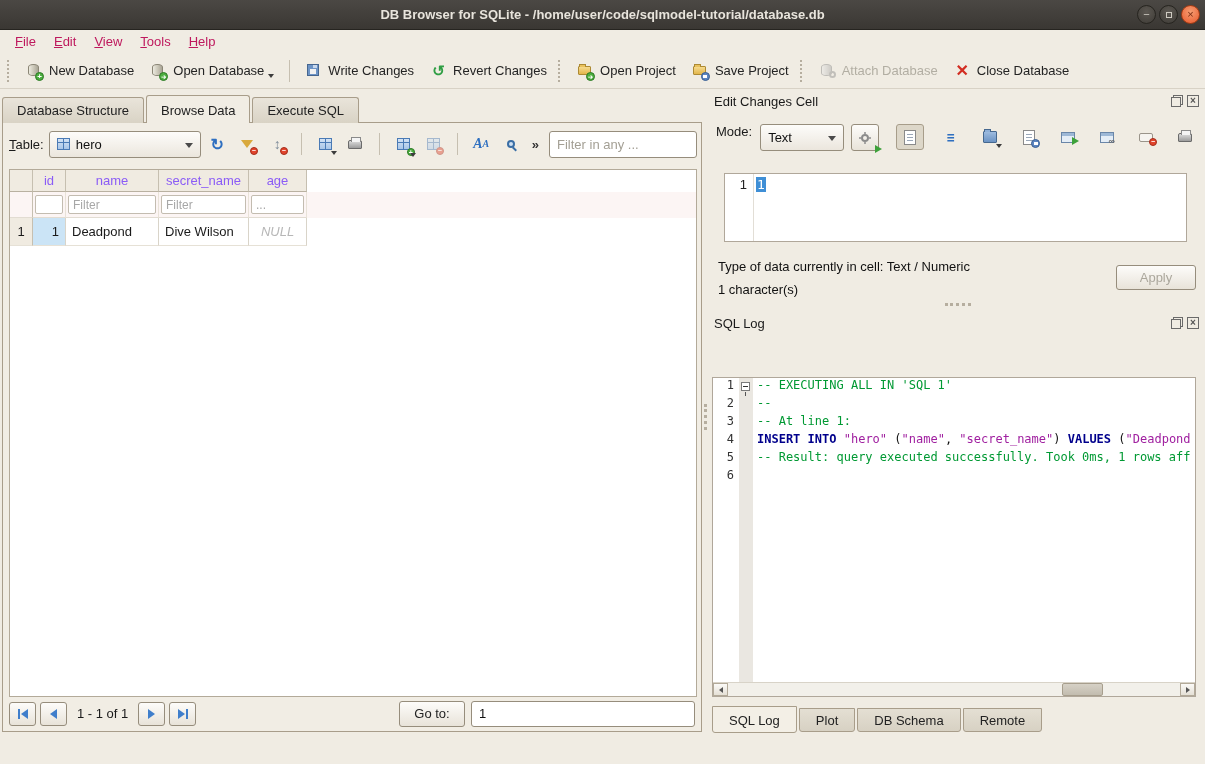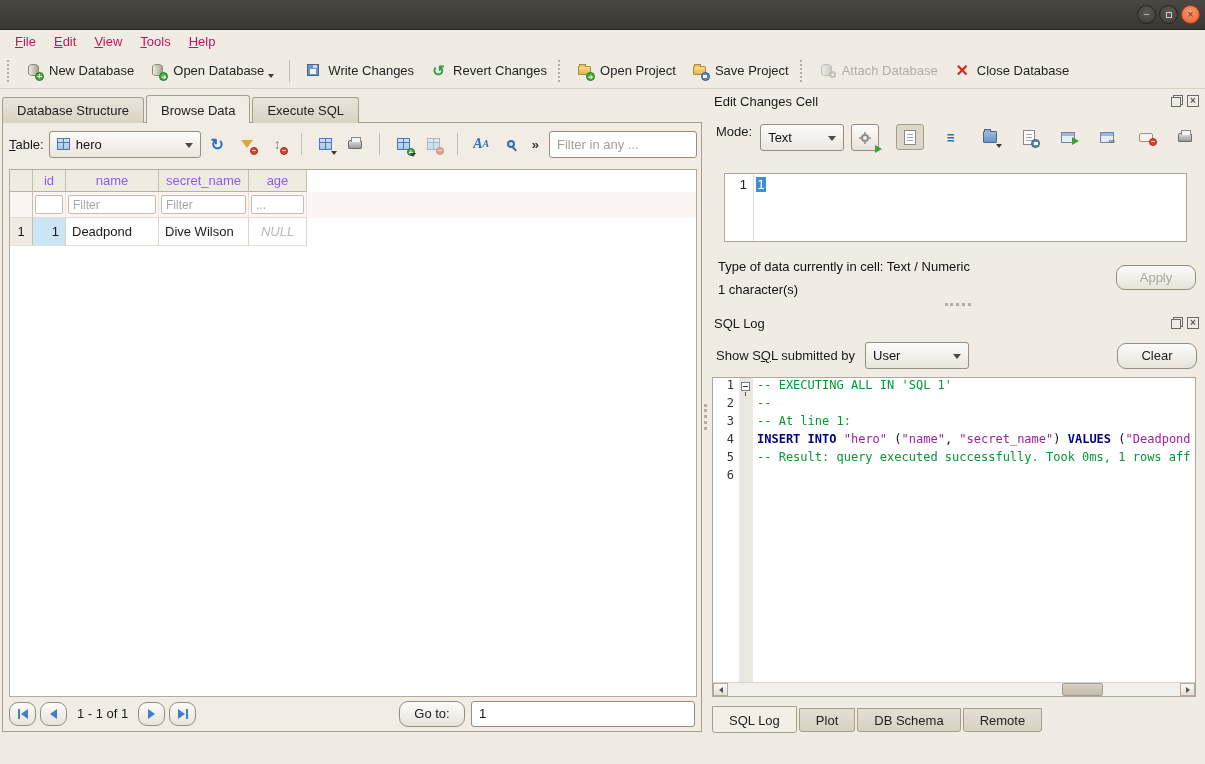--- a/index.html
+++ b/index.html
@@ -115,21 +115,21 @@
   .c-id { width:33px; flex:none; text-align:right; }
   .c-name { width:93px; flex:none; }
   .c-secret { width:90px; flex:none; }
   .c-age { width:58px; flex:none; text-align:center; }
   .cell-selected { background:#cbe4f6; }
   .null { color:#b7b7b7; font-style:italic; }
 
   
   .nav-row { position:absolute; left:6px; bottom:4px; right:6px; height:27px; display:flex; align-items:center; gap:4px; }
   .btn { display:inline-flex; align-items:center; justify-content:center; height:26px; padding:0 12px;
-    background:linear-gradient(#fdfcfa,#e8e3d9); border:1px solid #968d7c; border-radius:9px; color:#222; white-space:nowrap;text-align:right; }
+    background:linear-gradient(#fdfcfa,#e8e3d9); border:1px solid #968d7c; border-radius:3px; color:#222; white-space:nowrap;text-align:right; }
   .btn.disabled { color:#aba79c; }
   .btn-nav { width:27px; height:24px; padding:0; gap:1px; }
   .tr-l { width:0; height:0; border-top:5px solid transparent; border-bottom:5px solid transparent; border-right:7px solid #3f7ecb; }
   .tr-r { width:0; height:0; border-top:5px solid transparent; border-bottom:5px solid transparent; border-left:7px solid #3f7ecb; }
   .vbar { width:2px; height:10px; background:#3f7ecb; }
   .nav-count { padding:0 6px; }
   .goto-group { margin-left:auto; display:flex; align-items:center; gap:6px; }
   .btn-goto { width:66px; }
   .goto-input { width:224px; height:26px; border:1px solid #968d7c; border-radius:3px; padding:0 7px;
     font:13px "Liberation Sans",sans-serif; background:#fff; color:#111; }
@@ -222,20 +222,21 @@
   .grip { position:absolute; right:2px; bottom:2px; width:12px; height:12px;
     background-image:radial-gradient(#b5ada0 1px, transparent 1.2px); background-size:4px 4px;
     clip-path:polygon(100% 0, 100% 100%, 0 100%); }
 </style>
 </head>
 <body>
 
 <div id="window">
 
   <div class="titlebar">
+    <span class="title">DB Browser for SQLite - /home/user/code/sqlmodel-tutorial/database.db</span>
     <div class="winbtns">
       <div class="wbtn">−</div>
       <div class="wbtn">
           <span class="sq"></span>
         </div>
       <div class="wbtn close">×</div>
     </div>
   </div>
 
   <div class="menubar">
@@ -471,27 +472,20 @@
     <div class="btn disabled btn-apply">Apply</div>
 
     <div class="hsplit-dots"></div>
 
     <div class="dock-title sqllog-title-row">SQL Log</div>
     <div class="dock-btns" style="top:229px">
       <span class="dfloat"></span>
       <span class="dclose"></span>
     </div>
 
-    <div class="show-row">
-      <span class="ulbl"><span>Show S</span><u>Q</u><span>L submitted by</span></span>
-      <div class="combo combo-user">
-        <span>User</span>
-      </div>
-      <div class="btn btn-clear">Clear</div>
-    </div>
 
     <div class="logbox">
       <div class="fold-strip"></div>
       <div class="logline">
         <span class="log-num">1</span><span class="log-fold"><span class="fold-box"></span><span class="fold-vline"></span><span class="fold-tick"></span></span>
         <span class="log-code"><span class="cm">-- EXECUTING ALL IN 'SQL 1'</span></span>
       </div>
       <div class="logline">
         <span class="log-num">2</span><span class="log-fold"></span>
         <span class="log-code"><span class="cm">--</span></span>

